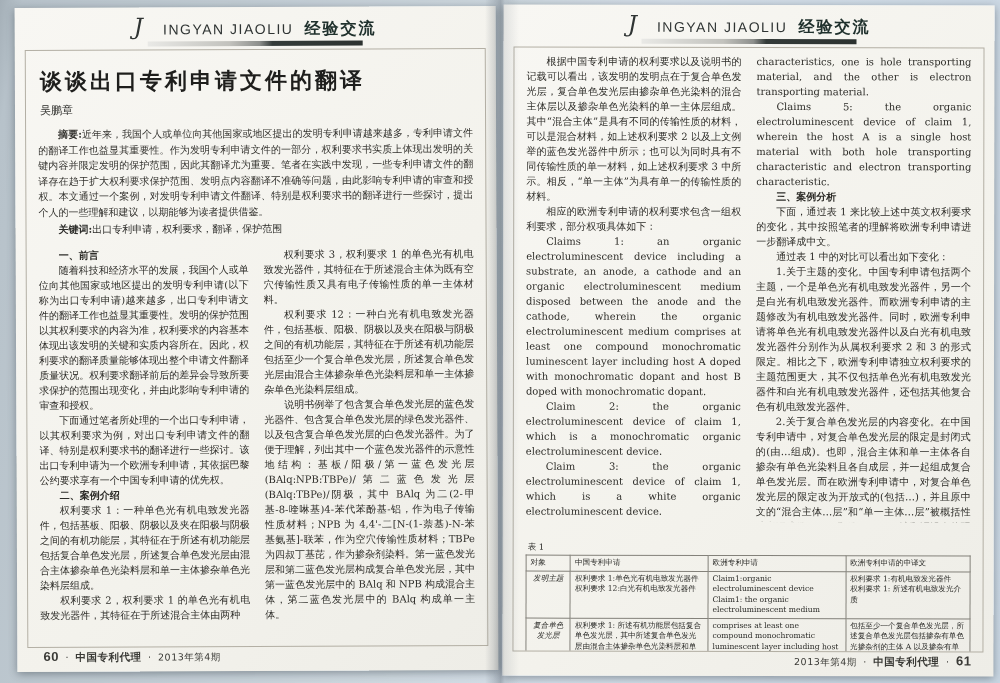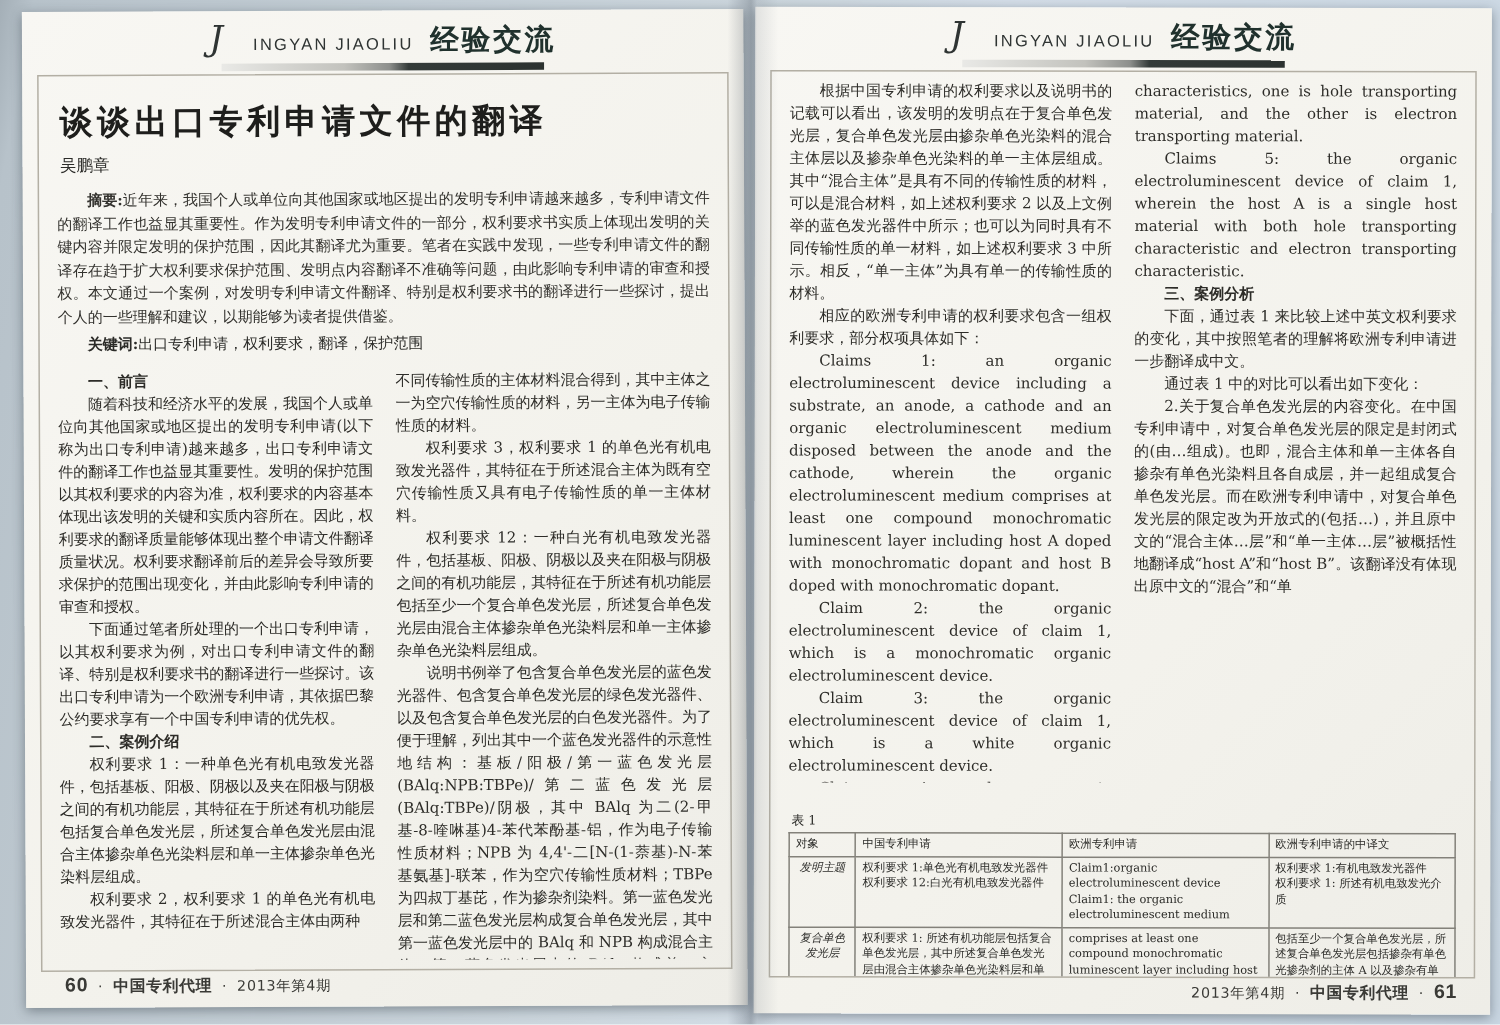--- a/index.html
+++ b/index.html
@@ -12,22 +12,22 @@
   .page{position:absolute;background:linear-gradient(135deg,#f8f7f3 0%,#f3f2ec 60%,#eeede7 100%);
     box-shadow:0 2px 8px rgba(40,50,60,.45);}
   .page-left{left:16px;top:7px;width:481px;height:664px;transform:rotate(-0.25deg);}
   .page-right{left:503px;top:5px;width:491px;height:671px;transform:rotate(0.1deg);}
   .gutter{position:absolute;left:485px;top:0;width:34px;height:683px;z-index:6;pointer-events:none;
     background:linear-gradient(to right,rgba(0,0,0,0) 0%,rgba(60,70,82,.30) 46%,rgba(110,120,130,.16) 58%,rgba(0,0,0,0) 100%);}
 
   
   .jhead{text-align:center;padding-top:9px;line-height:20px;white-space:nowrap;}
   .jinitial{font-family:"DejaVu Serif",serif;font-style:italic;font-size:23px;color:#2f3433;}
-  .jpinyin{font-size:11px;letter-spacing:1.5px;color:#2f3433;font-family:"Liberation Sans",sans-serif;margin-left:20px;}
-  .jcn{font-size:19px;font-weight:bold;color:#20312d;letter-spacing:2px;margin-left:6px;}
+  .jpinyin{font-size:14px;letter-spacing:1.5px;color:#2f3433;font-family:"Liberation Sans",sans-serif;margin-left:20px;}
+  .jcn{font-size:16px;font-weight:bold;color:#20312d;letter-spacing:2px;margin-left:6px;}
   .jrule{width:215px;height:5px;margin:2px auto 0;
     background:linear-gradient(to right,#e9e9e6 0%,#c2c2bd 38%,#8d8f8c 52%,#343b39 58%,#2c3230 100%);}
 
   .inner{position:absolute;left:10px;right:10px;top:42px;bottom:24px;
     border:1px solid #b3afa4;padding:4px 12px 6px;display:flex;flex-direction:column;overflow:hidden;}
 
   
   .art-title{font-size:22px;font-weight:bold;letter-spacing:3px;margin:12px 0 6px 2px;color:#1e1e1c;}
   .art-author{font-size:11px;margin:0 0 9px 2px;}
   .abstract{font-family:"DejaVu Serif",serif;font-size:10px;line-height:15.5px;text-align:justify;
@@ -82,21 +82,20 @@
     <div class="cols">
       <div class="col">
         <p class="h">一、前言</p>
         <p>随着科技和经济水平的发展，我国个人或单位向其他国家或地区提出的发明专利申请(以下称为出口专利申请)越来越多，出口专利申请文件的翻译工作也益显其重要性。发明的保护范围以其权利要求的内容为准，权利要求的内容基本体现出该发明的关键和实质内容所在。因此，权利要求的翻译质量能够体现出整个申请文件翻译质量状况。权利要求翻译前后的差异会导致所要求保护的范围出现变化，并由此影响专利申请的审查和授权。</p>
         <p>下面通过笔者所处理的一个出口专利申请，以其权利要求为例，对出口专利申请文件的翻译、特别是权利要求书的翻译进行一些探讨。该出口专利申请为一个欧洲专利申请，其依据巴黎公约要求享有一个中国专利申请的优先权。</p>
         <p class="h">二、案例介绍</p>
         <p>权利要求 1：一种单色光有机电致发光器件，包括基板、阳极、阴极以及夹在阳极与阴极之间的有机功能层，其特征在于所述有机功能层包括复合单色发光层，所述复合单色发光层由混合主体掺杂单色光染料层和单一主体掺杂单色光染料层组成。</p>
         <p>权利要求 2，权利要求 1 的单色光有机电致发光器件，其特征在于所述混合主体由两种</p>
       </div>
       <div class="col">
-        <p class="cont">不同传输性质的主体材料混合得到，其中主体之一为空穴传输性质的材料，另一主体为电子传输性质的材料。</p>
         <p>权利要求 3，权利要求 1 的单色光有机电致发光器件，其特征在于所述混合主体为既有空穴传输性质又具有电子传输性质的单一主体材料。</p>
         <p>权利要求 12：一种白光有机电致发光器件，包括基板、阳极、阴极以及夹在阳极与阴极之间的有机功能层，其特征在于所述有机功能层包括至少一个复合单色发光层，所述复合单色发光层由混合主体掺杂单色光染料层和单一主体掺杂单色光染料层组成。</p>
         <p>说明书例举了包含复合单色发光层的蓝色发光器件、包含复合单色发光层的绿色发光器件、以及包含复合单色发光层的白色发光器件。为了便于理解，列出其中一个蓝色发光器件的示意性地结构：基板/阳极/第一蓝色发光层(BAlq:NPB:TBPe)/第二蓝色发光层(BAlq:TBPe)/阴极，其中 BAlq 为二(2-甲基-8-喹啉基)4-苯代苯酚基-铝，作为电子传输性质材料；NPB 为 4,4'-二[N-(1-萘基)-N-苯基氨基]-联苯，作为空穴传输性质材料；TBPe 为四叔丁基芘，作为掺杂剂染料。第一蓝色发光层和第二蓝色发光层构成复合单色发光层，其中第一蓝色发光层中的 BAlq 和 NPB 构成混合主体，第二蓝色发光层中的 BAlq 构成单一主体。</p>
       </div>
     </div>
   </div>
 
   <div class="footer f-left">
     <span class="pn">60</span>
     <span class="sep">·</span>
@@ -122,20 +121,21 @@
         <p class="en">Claim 2: the organic electroluminescent device of claim 1, which is a monochromatic organic electroluminescent device.</p>
         <p class="en">Claim 3: the organic electroluminescent device of claim 1, which is a white organic electroluminescent device.</p>
         <p class="en">Claims 4: the organic electroluminescent device of claim 1, wherein the host A includes two kinds of materials with different transporting</p>
       </div>
       <div class="col">
         <p class="cont en">characteristics, one is hole transporting material, and the other is electron transporting material.</p>
         <p class="en">Claims 5: the organic electroluminescent device of claim 1, wherein the host A is a single host material with both hole transporting characteristic and electron transporting characteristic.</p>
         <p class="h">三、案例分析</p>
         <p>下面，通过表 1 来比较上述中英文权利要求的变化，其中按照笔者的理解将欧洲专利申请进一步翻译成中文。</p>
         <p>通过表 1 中的对比可以看出如下变化：</p>
+        <p>1.关于主题的变化。中国专利申请包括两个主题，一个是单色光有机电致发光器件，另一个是白光有机电致发光器件。而欧洲专利申请的主题修改为有机电致发光器件。同时，欧洲专利申请将单色光有机电致发光器件以及白光有机电致发光器件分别作为从属权利要求 2 和 3 的形式限定。相比之下，欧洲专利申请独立权利要求的主题范围更大，其不仅包括单色光有机电致发光器件和白光有机电致发光器件，还包括其他复合色有机电致发光器件。</p>
         <p>2.关于复合单色发光层的内容变化。在中国专利申请中，对复合单色发光层的限定是封闭式的(由…组成)。也即，混合主体和单一主体各自掺杂有单色光染料且各自成层，并一起组成复合单色发光层。而在欧洲专利申请中，对复合单色发光层的限定改为开放式的(包括…)，并且原中文的“混合主体…层”和“单一主体…层”被概括性地翻译成“host A”和“host B”。该翻译没有体现出原中文的“混合”和“单</p>
       </div>
     </div>
 
     <div class="tblwrap">
       <p class="tbl-caption">表 1</p>
       <table class="cmp">
         <colgroup>
             <col class="c-obj">
             <col class="c-cn">

